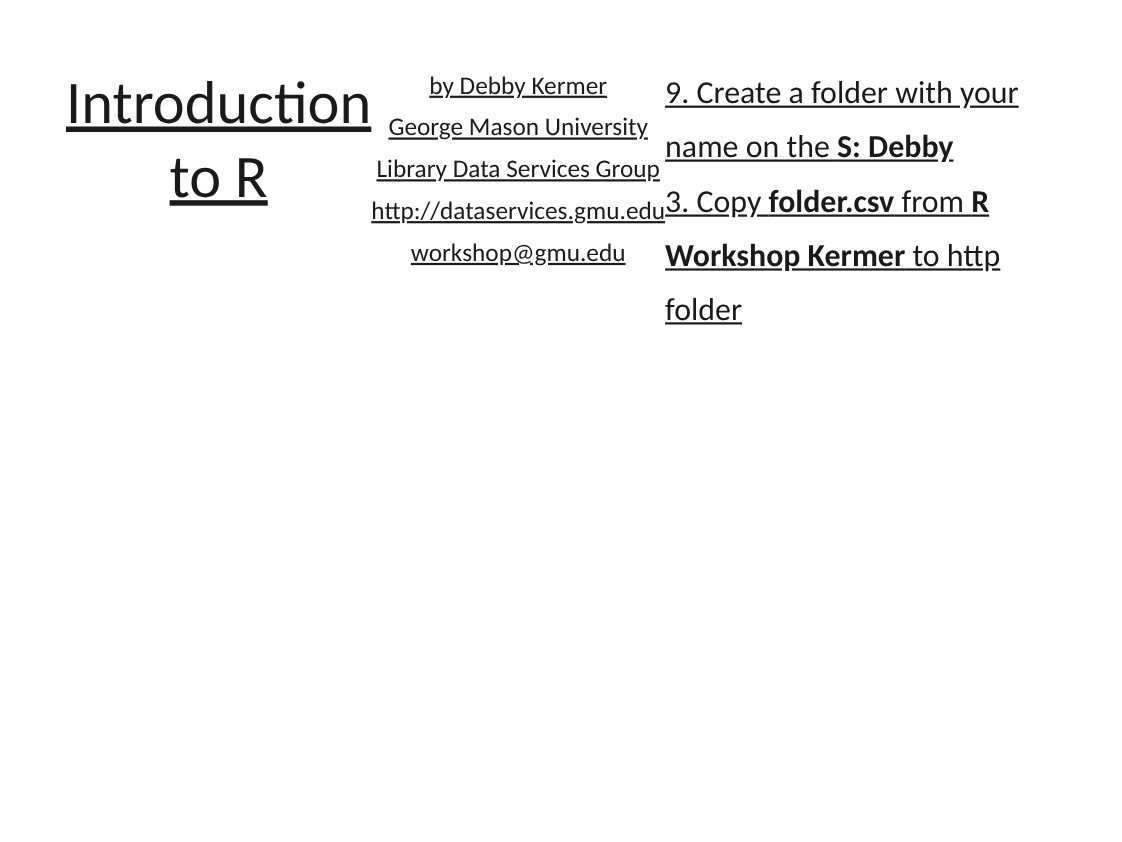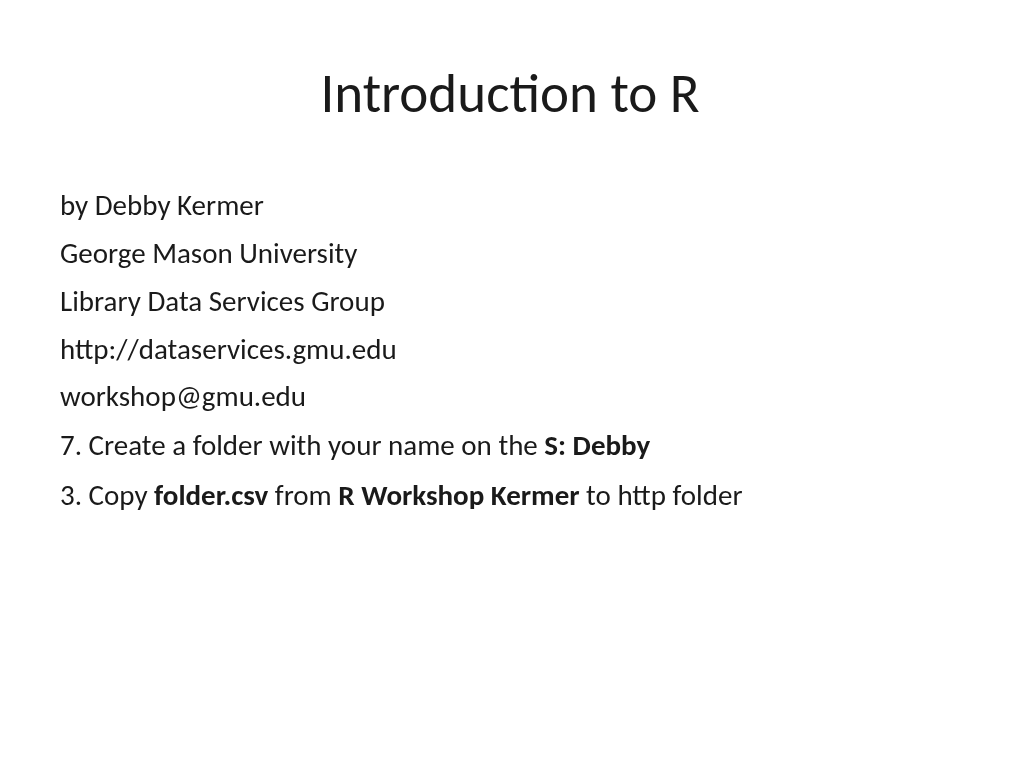--- a/index.html
+++ b/index.html
@@ -13,32 +13,33 @@
       background: #ffffff;
       font-family: Calibri, "Segoe UI", Arial, sans-serif;
       color: #1a1a1a;
       overflow: hidden;
     }
     .slide {
       width: 100%;
       height: 100%;
       padding: 60px 60px 60px 60px;
       display: flex;
-      flex-direction: column;
+      flex-direction: row;
+      text-decoration: underline;
     }
     .title {
       font-size: 55px;
       font-weight: 400;
       text-align: center;
       margin-bottom: 55px;
       color: #1a1a1a;
     }
     .info-block {
-      text-align: left;
-      font-size: 29px;
+      text-align: center;
+      font-size: 23px;
       line-height: 1.65;
     }
     .info-line {
       display: block;
     }
     .workshop-url {
       text-align: center;
       font-size: 29px;
       font-weight: 700;
       margin-bottom: 58px;
@@ -65,20 +66,20 @@
     <span class="info-line">by Debby Kermer</span>
     <span class="info-line">George Mason University</span>
     <span class="info-line">Library Data Services Group</span>
     <span class="info-line">http://dataservices.gmu.edu</span>
     <span class="info-line">workshop@gmu.edu</span>
   </div>
 
 
   <div class="instructions">
     <span class="instruction-line">
-      <span>7. Create a folder with your name on the </span><span class="bold">S: Debby</span>
+      <span>9. Create a folder with your name on the </span><span class="bold">S: Debby</span>
     </span>
     <span class="instruction-line">
       <span>3. Copy </span><span class="bold">folder.csv</span><span> from </span><span class="bold">R Workshop Kermer</span><span> to http folder</span>
     </span>
   </div>
 
 </div>
 
 </body></html>

